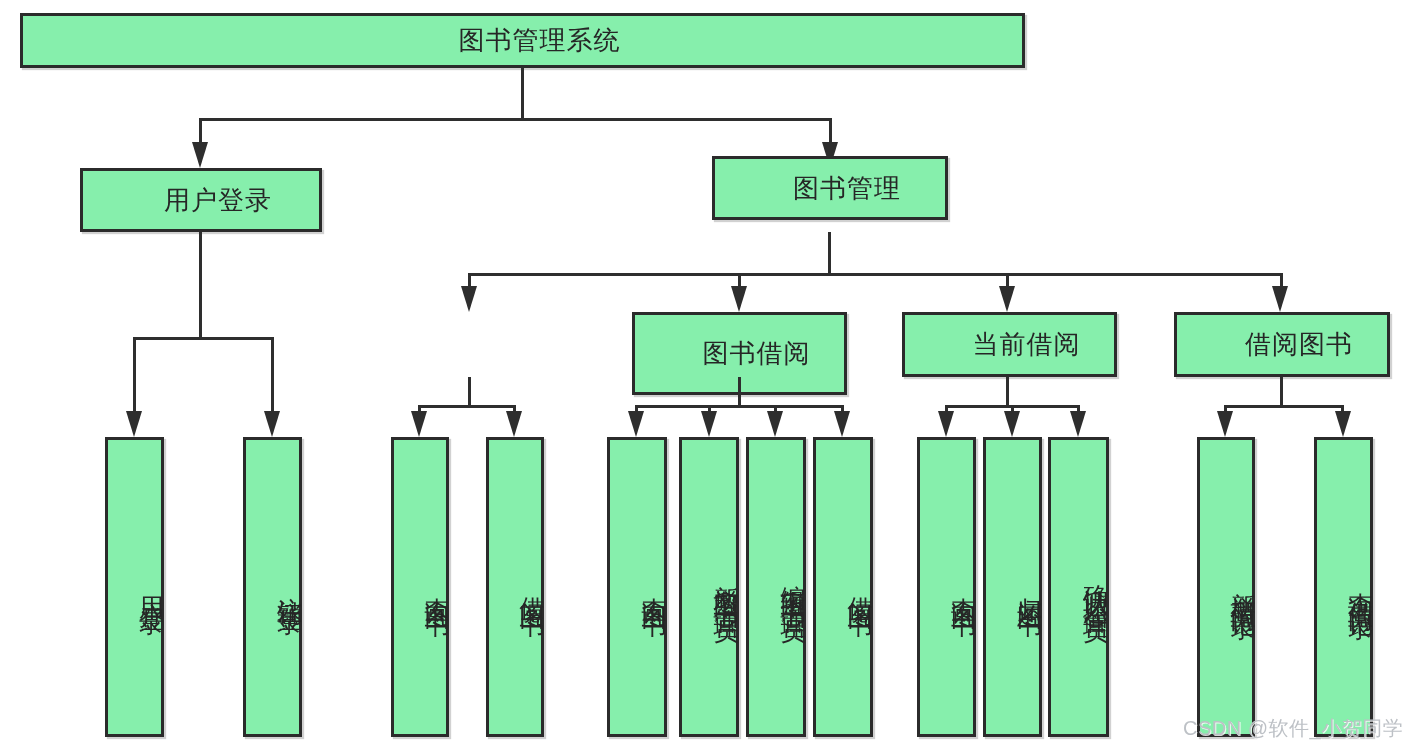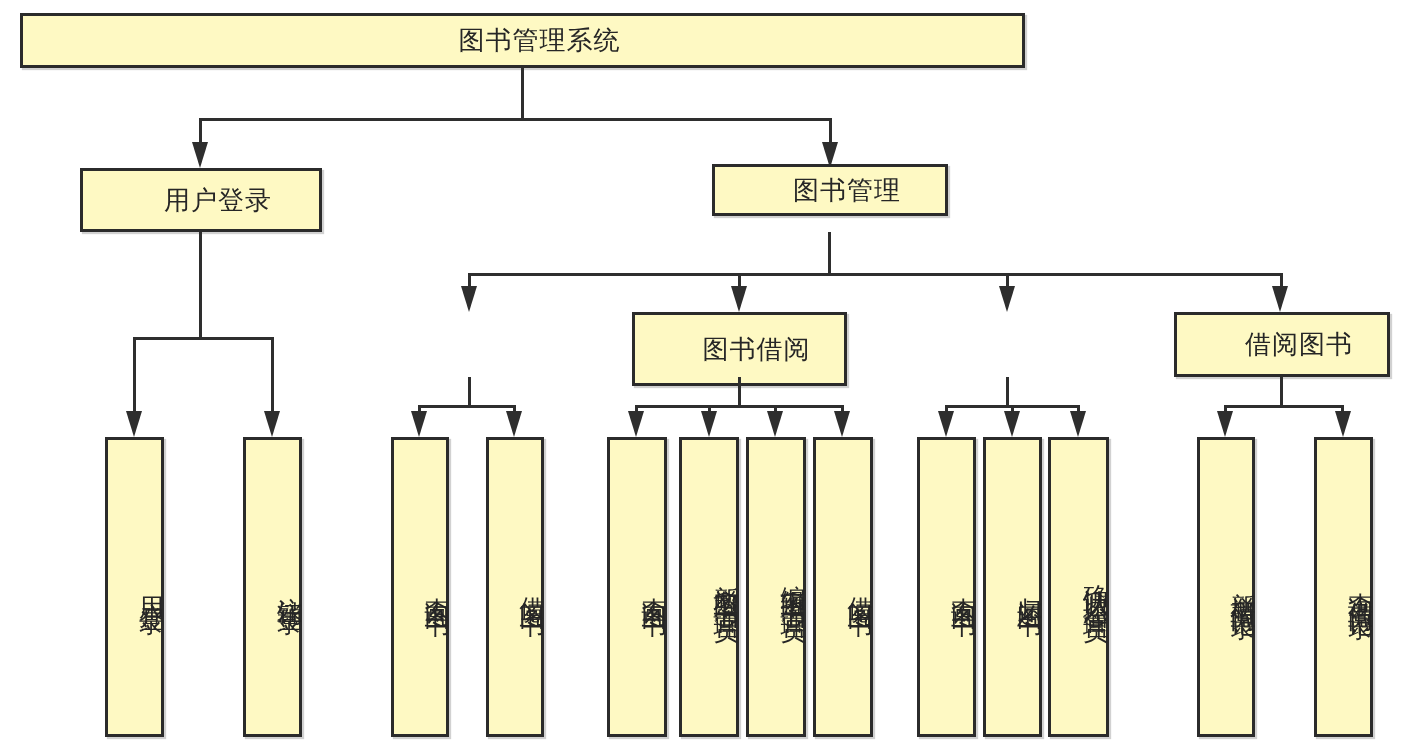--- a/index.html
+++ b/index.html
@@ -13,21 +13,21 @@
     position:relative;
     width:1405px;height:747px;
     background:#ffffff;
     font-family:"Liberation Sans","DejaVu Sans",sans-serif;
     color:var(--text);
     overflow:hidden;
   }
   .node{
     position:absolute;
     box-sizing:border-box;
-    background:#fef9c3;
+    background:#86efac;
     border:3px solid var(--border);
     display:flex;align-items:center;justify-content:center;
     box-shadow:2px 2px 1px rgba(0,0,0,0.18);
     padding-left:34px;
   }
   .hbox span{
     font-size:26px;
     letter-spacing:1px;
     white-space:nowrap;
   }
@@ -73,21 +73,21 @@
   <div class="line" style="left:521px;top:68px;width:3px;height:53px"></div>
   <div class="line" style="left:200px;top:118px;width:631px;height:3px"></div>
   <div class="line" style="left:199px;top:118px;width:3px;height:28px"></div>
   <div class="line" style="left:829px;top:118px;width:3px;height:28px"></div>
   <div class="arrow" style="left:192px;top:142px"></div>
   <div class="arrow" style="left:822px;top:142px"></div>
 
   <div class="node hbox" style="left:80px;top:168px;width:242px;height:64px">
     <span>用户登录</span>
   </div>
-  <div class="node hbox" style="left:712px;top:164px;width:236px;height:52px">
+  <div class="node hbox" style="left:712px;top:156px;width:236px;height:64px">
     <span>图书管理</span>
   </div>
 
   <div class="line" style="left:199px;top:232px;width:3px;height:108px"></div>
   <div class="line" style="left:133px;top:337px;width:141px;height:3px"></div>
   <div class="line" style="left:133px;top:337px;width:3px;height:76px"></div>
   <div class="line" style="left:271px;top:337px;width:3px;height:76px"></div>
   <div class="arrow" style="left:126px;top:411px"></div>
   <div class="arrow" style="left:264px;top:411px"></div>
 
@@ -95,22 +95,25 @@
   <div class="line" style="left:468px;top:273px;width:815px;height:3px"></div>
   <div class="line" style="left:468px;top:273px;width:3px;height:16px"></div>
   <div class="line" style="left:738px;top:273px;width:3px;height:16px"></div>
   <div class="line" style="left:1006px;top:273px;width:3px;height:16px"></div>
   <div class="line" style="left:1280px;top:273px;width:3px;height:16px"></div>
   <div class="arrow" style="left:461px;top:286px"></div>
   <div class="arrow" style="left:731px;top:286px"></div>
   <div class="arrow" style="left:999px;top:286px"></div>
   <div class="arrow" style="left:1272px;top:286px"></div>
 
-  <div class="node hbox" style="left:632px;top:312px;width:215px;height:74px">
+  <div class="node hbox" style="left:632px;top:312px;width:215px;height:83px">
     <span>图书借阅</span>
+  </div>
+  <div class="node hbox" style="left:902px;top:312px;width:215px;height:65px">
+    <span>当前借阅</span>
   </div>
   <div class="node hbox" style="left:1174px;top:312px;width:216px;height:65px">
     <span>借阅图书</span>
   </div>
 
   <div class="line" style="left:468px;top:377px;width:3px;height:31px"></div>
   <div class="line" style="left:418px;top:405px;width:98px;height:3px"></div>
   <div class="line" style="left:418px;top:405px;width:3px;height:10px"></div>
   <div class="line" style="left:513px;top:405px;width:3px;height:10px"></div>
   <div class="arrow" style="left:411px;top:411px"></div>
@@ -180,14 +183,15 @@
     <span>确认归还（管理员）</span>
   </div>
 
   <div class="node vbox" style="left:1197px;top:437px;width:58px;height:300px">
     <span>新增借阅记录</span>
   </div>
   <div class="node vbox" style="left:1314px;top:437px;width:59px;height:300px">
     <span>查询借阅记录</span>
   </div>
 
+  <div class="watermark">CSDN @软件_小贺同学</div>
 
 </div>
 
 </body></html>

